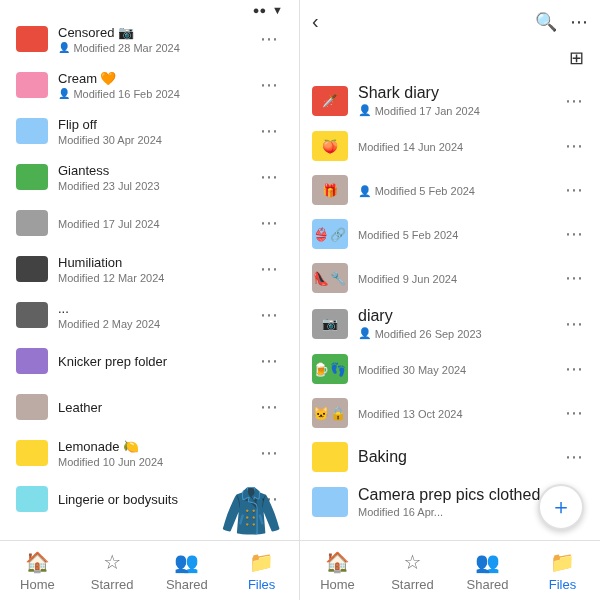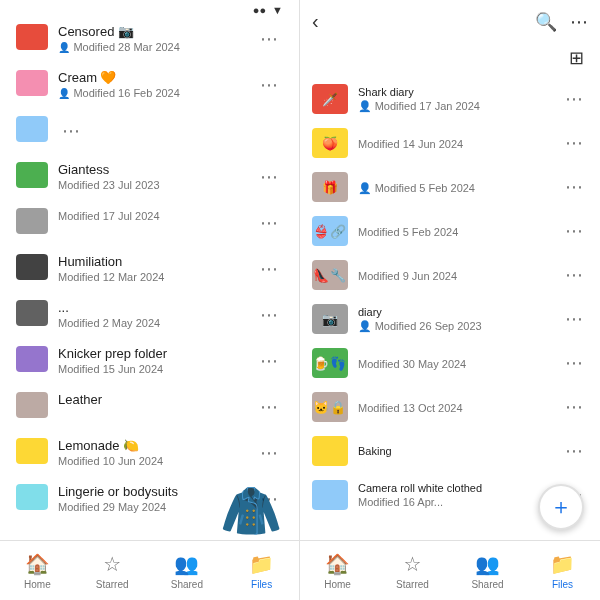--- a/index.html
+++ b/index.html
@@ -24,20 +24,21 @@
     }
 
     .left-list {
       flex: 1;
       overflow-y: auto;
       overflow-x: hidden;
     }
 
     .folder-item {
       display: flex;
+      align-items: center;
       padding: 8px 16px;
       position: relative;
     }
 
     .folder-icon {
       width: 32px;
       height: 26px;
       border-radius: 4px;
       flex-shrink: 0;
       margin-right: 10px;
@@ -118,21 +119,21 @@
       gap: 3px;
       cursor: pointer;
     }
 
     .nav-icon {
       font-size: 20px;
       color: #757575;
     }
 
     .nav-label {
-      font-size: 10px;
+      font-size: 13px;
       color: #757575;
     }
 
     .nav-item.active .nav-icon,
     .nav-item.active .nav-label {
       color: #1a73e8;
     }
 
     
     .upload-btn {
@@ -251,21 +252,21 @@
       font-size: 14px;
       position: relative;
     }
 
     .right-item-info {
       flex: 1;
       min-width: 0;
     }
 
     .right-item-name {
-      font-size: 11px;
+      font-size: 16px;
       font-weight: 500;
       color: #212121;
       white-space: nowrap;
       overflow: hidden;
       text-overflow: ellipsis;
       display: flex;
       align-items: center;
       gap: 4px;
     }
 
@@ -332,20 +333,27 @@
       <div class="folder-name">Cream 🧡</div>
       <div class="folder-meta">
         <span class="person-icon">👤</span>
         <span>Modified 16 Feb 2024</span>
       </div>
     </div>
     <span class="dots-btn">⋯</span>
   </div>
       <div class="folder-item">
     <div class="folder-icon folder-blue-light"></div>
+    <div class="folder-info">
+      <div class="folder-name">Flip off</div>
+      <div class="folder-meta">
+
+        <span>Modified 30 Apr 2024</span>
+      </div>
+    </div>
     <span class="dots-btn">⋯</span>
   </div>
       <div class="folder-item">
     <div class="folder-icon folder-green"></div>
     <div class="folder-info">
       <div class="folder-name">Giantess</div>
       <div class="folder-meta">
 
         <span>Modified 23 Jul 2023</span>
       </div>
@@ -381,24 +389,20 @@
 
         <span>Modified 2 May 2024</span>
       </div>
     </div>
     <span class="dots-btn">⋯</span>
   </div>
       <div class="folder-item">
     <div class="folder-icon folder-purple"></div>
     <div class="folder-info">
       <div class="folder-name">Knicker prep folder</div>
-      <div class="folder-meta">
-
-        <span>Modified 15 Jun 2024</span>
-      </div>
     </div>
     <span class="dots-btn">⋯</span>
   </div>
       <div class="folder-item">
     <div class="folder-icon folder-tan"></div>
     <div class="folder-info">
       <div class="folder-name">Leather</div>
     </div>
     <span class="dots-btn">⋯</span>
   </div>
@@ -410,24 +414,20 @@
 
         <span>Modified 10 Jun 2024</span>
       </div>
     </div>
     <span class="dots-btn">⋯</span>
   </div>
       <div class="folder-item">
     <div class="folder-icon folder-cyan"></div>
     <div class="folder-info">
       <div class="folder-name">Lingerie or bodysuits</div>
-      <div class="folder-meta">
-
-        <span>Modified 29 May 2024</span>
-      </div>
     </div>
     <span class="dots-btn">⋯</span>
   </div>
     </div>
 
   <div class="hanger-overlay">🧥</div>
 
   <div class="bottom-nav" id="left-nav">
   <div class="nav-item">
     <span class="nav-icon">🏠</span>
@@ -575,21 +575,21 @@
     <div class="right-item-info">
       <div class="right-item-name">Baking</div>
     </div>
     <span class="dots-btn">⋯</span>
   </div>
       <div class="right-item">
     <div class="right-folder-icon" style="background:#90caf9;">
       <span class="emoji-badge"></span>
     </div>
     <div class="right-item-info">
-      <div class="right-item-name">Camera roll white clothed</div>
+      <div class="right-item-name">Camera prep pics clothed</div>
       <div class="right-item-meta">
 
         <span>Modified 16 Apr...</span>
       </div>
     </div>
     <span class="dots-btn">⋯</span>
   </div>
     </div>
 
   <div style="position:relative;">

